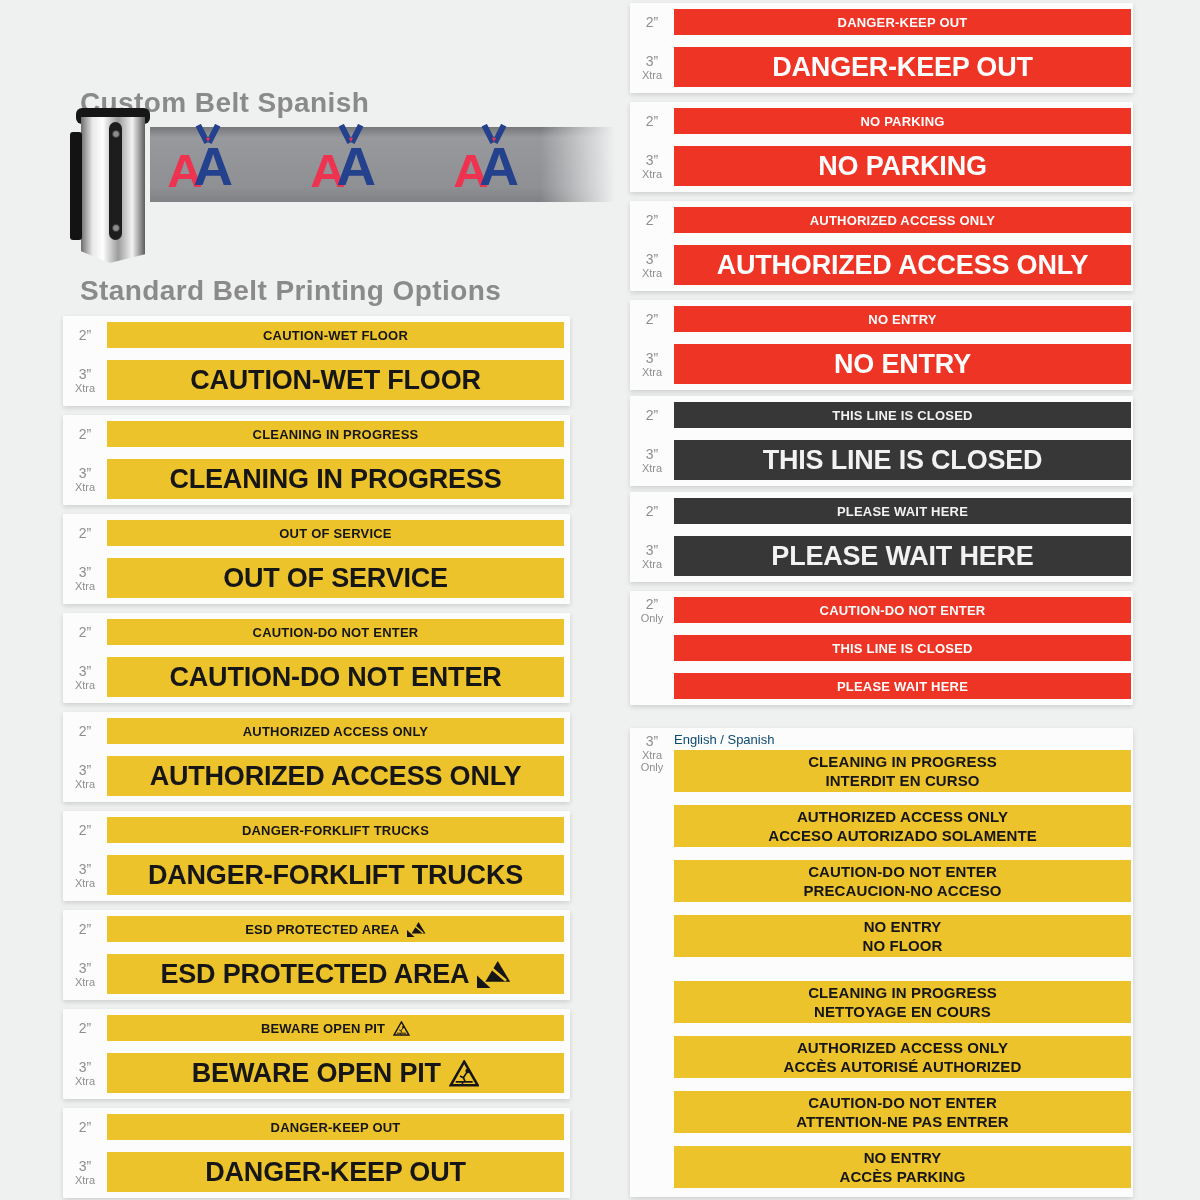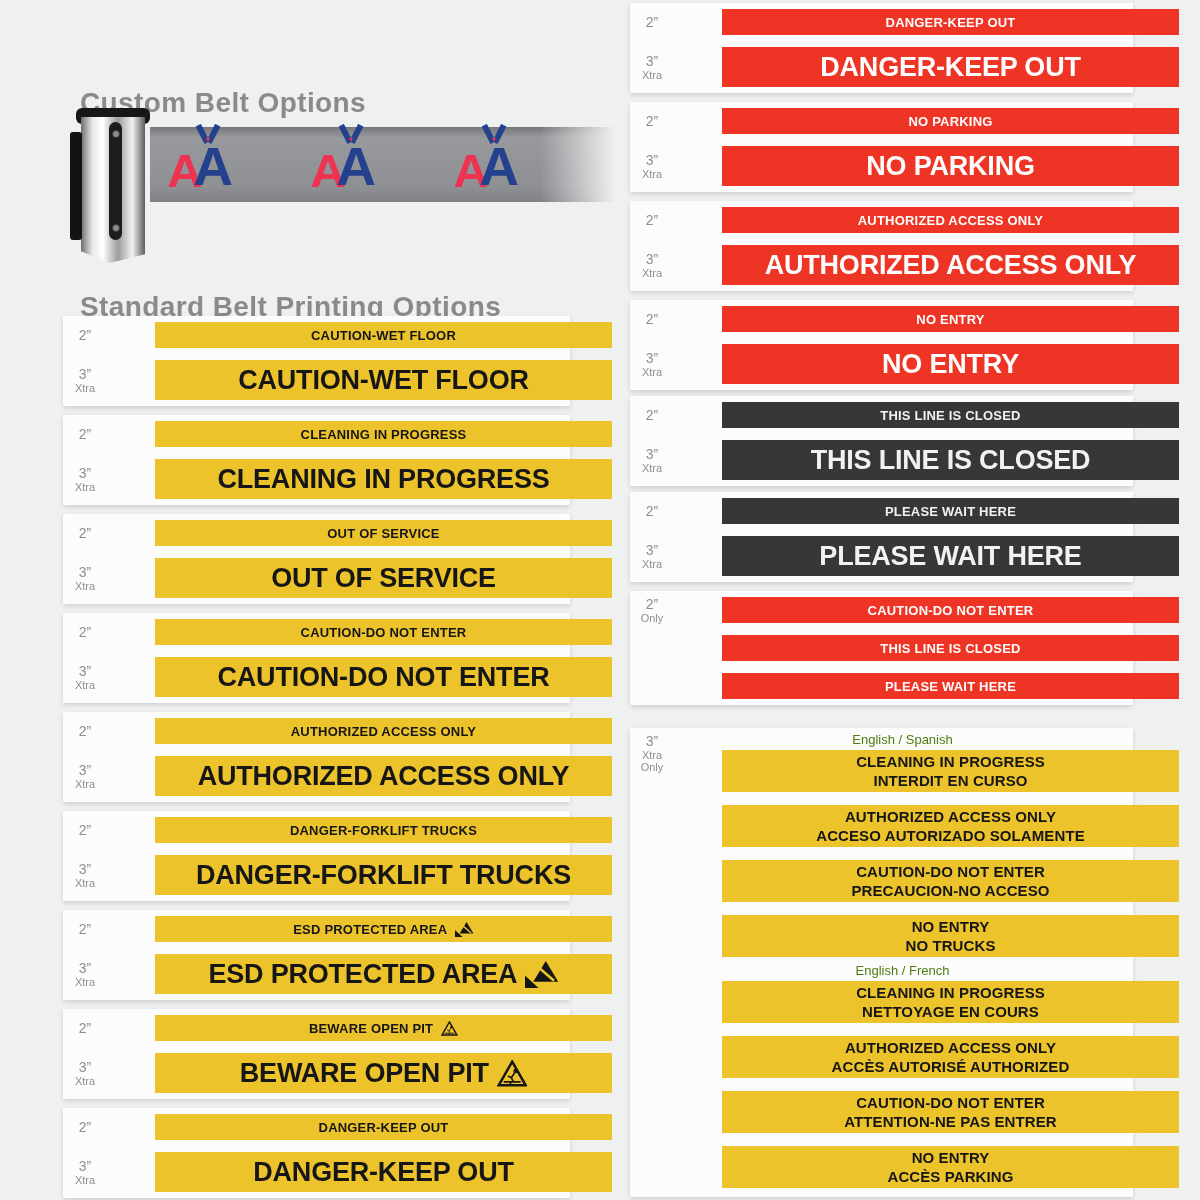--- a/index.html
+++ b/index.html
@@ -41,40 +41,40 @@
   .card{position:absolute;background:#fcfcfc;box-shadow:0 2px 5px rgba(0,0,0,.14);border-radius:1px;}
   .lab{
     position:absolute;left:0;width:44px;display:flex;flex-direction:column;
     align-items:center;justify-content:center;color:#8e8e8e;
     font-size:14px;line-height:15px;
   }
   .lab .sub{font-size:11px;line-height:12px;}
   .lab-top{justify-content:flex-start;}
   .belt{
     position:absolute;left:44px;width:457px;
-    display:flex;align-items:center;justify-content:center;gap:8px;margin-left:48px;
+    display:flex;align-items:center;justify-content:center;gap:8px;
   }
   .yellow{background:#edc32c;color:#161616;}
   .red{background:#ee3424;color:#fdfdfd;}
   .dark{background:#373737;color:#f2f2f2;}
   .t-sm{font-size:13px;font-weight:bold;letter-spacing:.2px;}
   .t-lg{font-size:27px;font-weight:bold;letter-spacing:-.2px;}
   .belt svg.ic-sm{height:15px;width:auto;}
   .belt svg.ic-lg{height:27px;width:auto;}
   .bi-header{
-    position:absolute;left:44px;width:457px;text-align:center;
-    font-size:13px;color:#4d7c0f;
+    position:absolute;left:44px;width:457px;
+    font-size:13px;color:#0c4a6e;
   }
   .belt.bi{height:42px;flex-direction:column;gap:0;}
   .t-bi{font-size:15px;line-height:19px;font-weight:bold;letter-spacing:.1px;}
 </style>
 </head>
 <body>
 
-<h1 class="heading" style="top:68px">Custom Belt Options</h1>
+<h1 class="heading" style="top:68px">Custom Belt Spanish</h1>
 
 <div class="demo-belt">
   <div class="aa-logo" style="left:18px">
     <span class="aa-red">A</span>
     <svg class="aa-eagle" viewBox="0 0 24 20">
       <path d="M3 1 L11.2 17" stroke="#24418d" stroke-width="5.5" fill="none"></path>
       <path d="M21 1 L12.8 17" stroke="#24418d" stroke-width="5.5" fill="none"></path>
       <polygon points="10,12.5 14,12.5 12,16.5" fill="#ee3350"></polygon>
     </svg>
     <span class="aa-blue">A</span>
@@ -102,21 +102,21 @@
 <div class="post">
   <div class="post-cap"></div>
   <div class="post-body"></div>
   <div class="post-slot">
     <div class="screw s1"></div>
     <div class="screw s2"></div>
   </div>
   <div class="post-clip"></div>
 </div>
 
-<h2 class="heading" style="top:268px">Standard Belt Printing Options</h2>
+<h2 class="heading" style="top:252px">Standard Belt Printing Options</h2>
 
 <div class="card" style="left:63px;top:316px;width:507px;height:90px">
   <div class="lab" style="top:6px;height:26px">
       <span>2”</span>
     </div>
   <div class="belt yellow" style="top:6px;height:26px">
       <span class="t-sm">CAUTION-WET FLOOR</span>
     </div>
   <div class="lab" style="top:44px;height:40px">
       <span>3”</span>
@@ -404,24 +404,23 @@
   <div class="belt yellow bi" style="top:77px">
     <span class="t-bi">AUTHORIZED ACCESS ONLY</span>
     <span class="t-bi">ACCESO AUTORIZADO SOLAMENTE</span>
   </div>
   <div class="belt yellow bi" style="top:132px">
     <span class="t-bi">CAUTION-DO NOT ENTER</span>
     <span class="t-bi">PRECAUCION-NO ACCESO</span>
   </div>
   <div class="belt yellow bi" style="top:187px">
     <span class="t-bi">NO ENTRY</span>
-    <span class="t-bi">NO TRUCKS</span>
-  </div>
-
-  <div class="bi-header" style="top:235px">English / French</div>
+    <span class="t-bi">NO FLOOR</span>
+  </div>
+
   <div class="belt yellow bi" style="top:253px">
     <span class="t-bi">CLEANING IN PROGRESS</span>
     <span class="t-bi">NETTOYAGE EN COURS</span>
   </div>
   <div class="belt yellow bi" style="top:308px">
     <span class="t-bi">AUTHORIZED ACCESS ONLY</span>
     <span class="t-bi">ACCÈS AUTORISÉ AUTHORIZED</span>
   </div>
   <div class="belt yellow bi" style="top:363px">
     <span class="t-bi">CAUTION-DO NOT ENTER</span>

